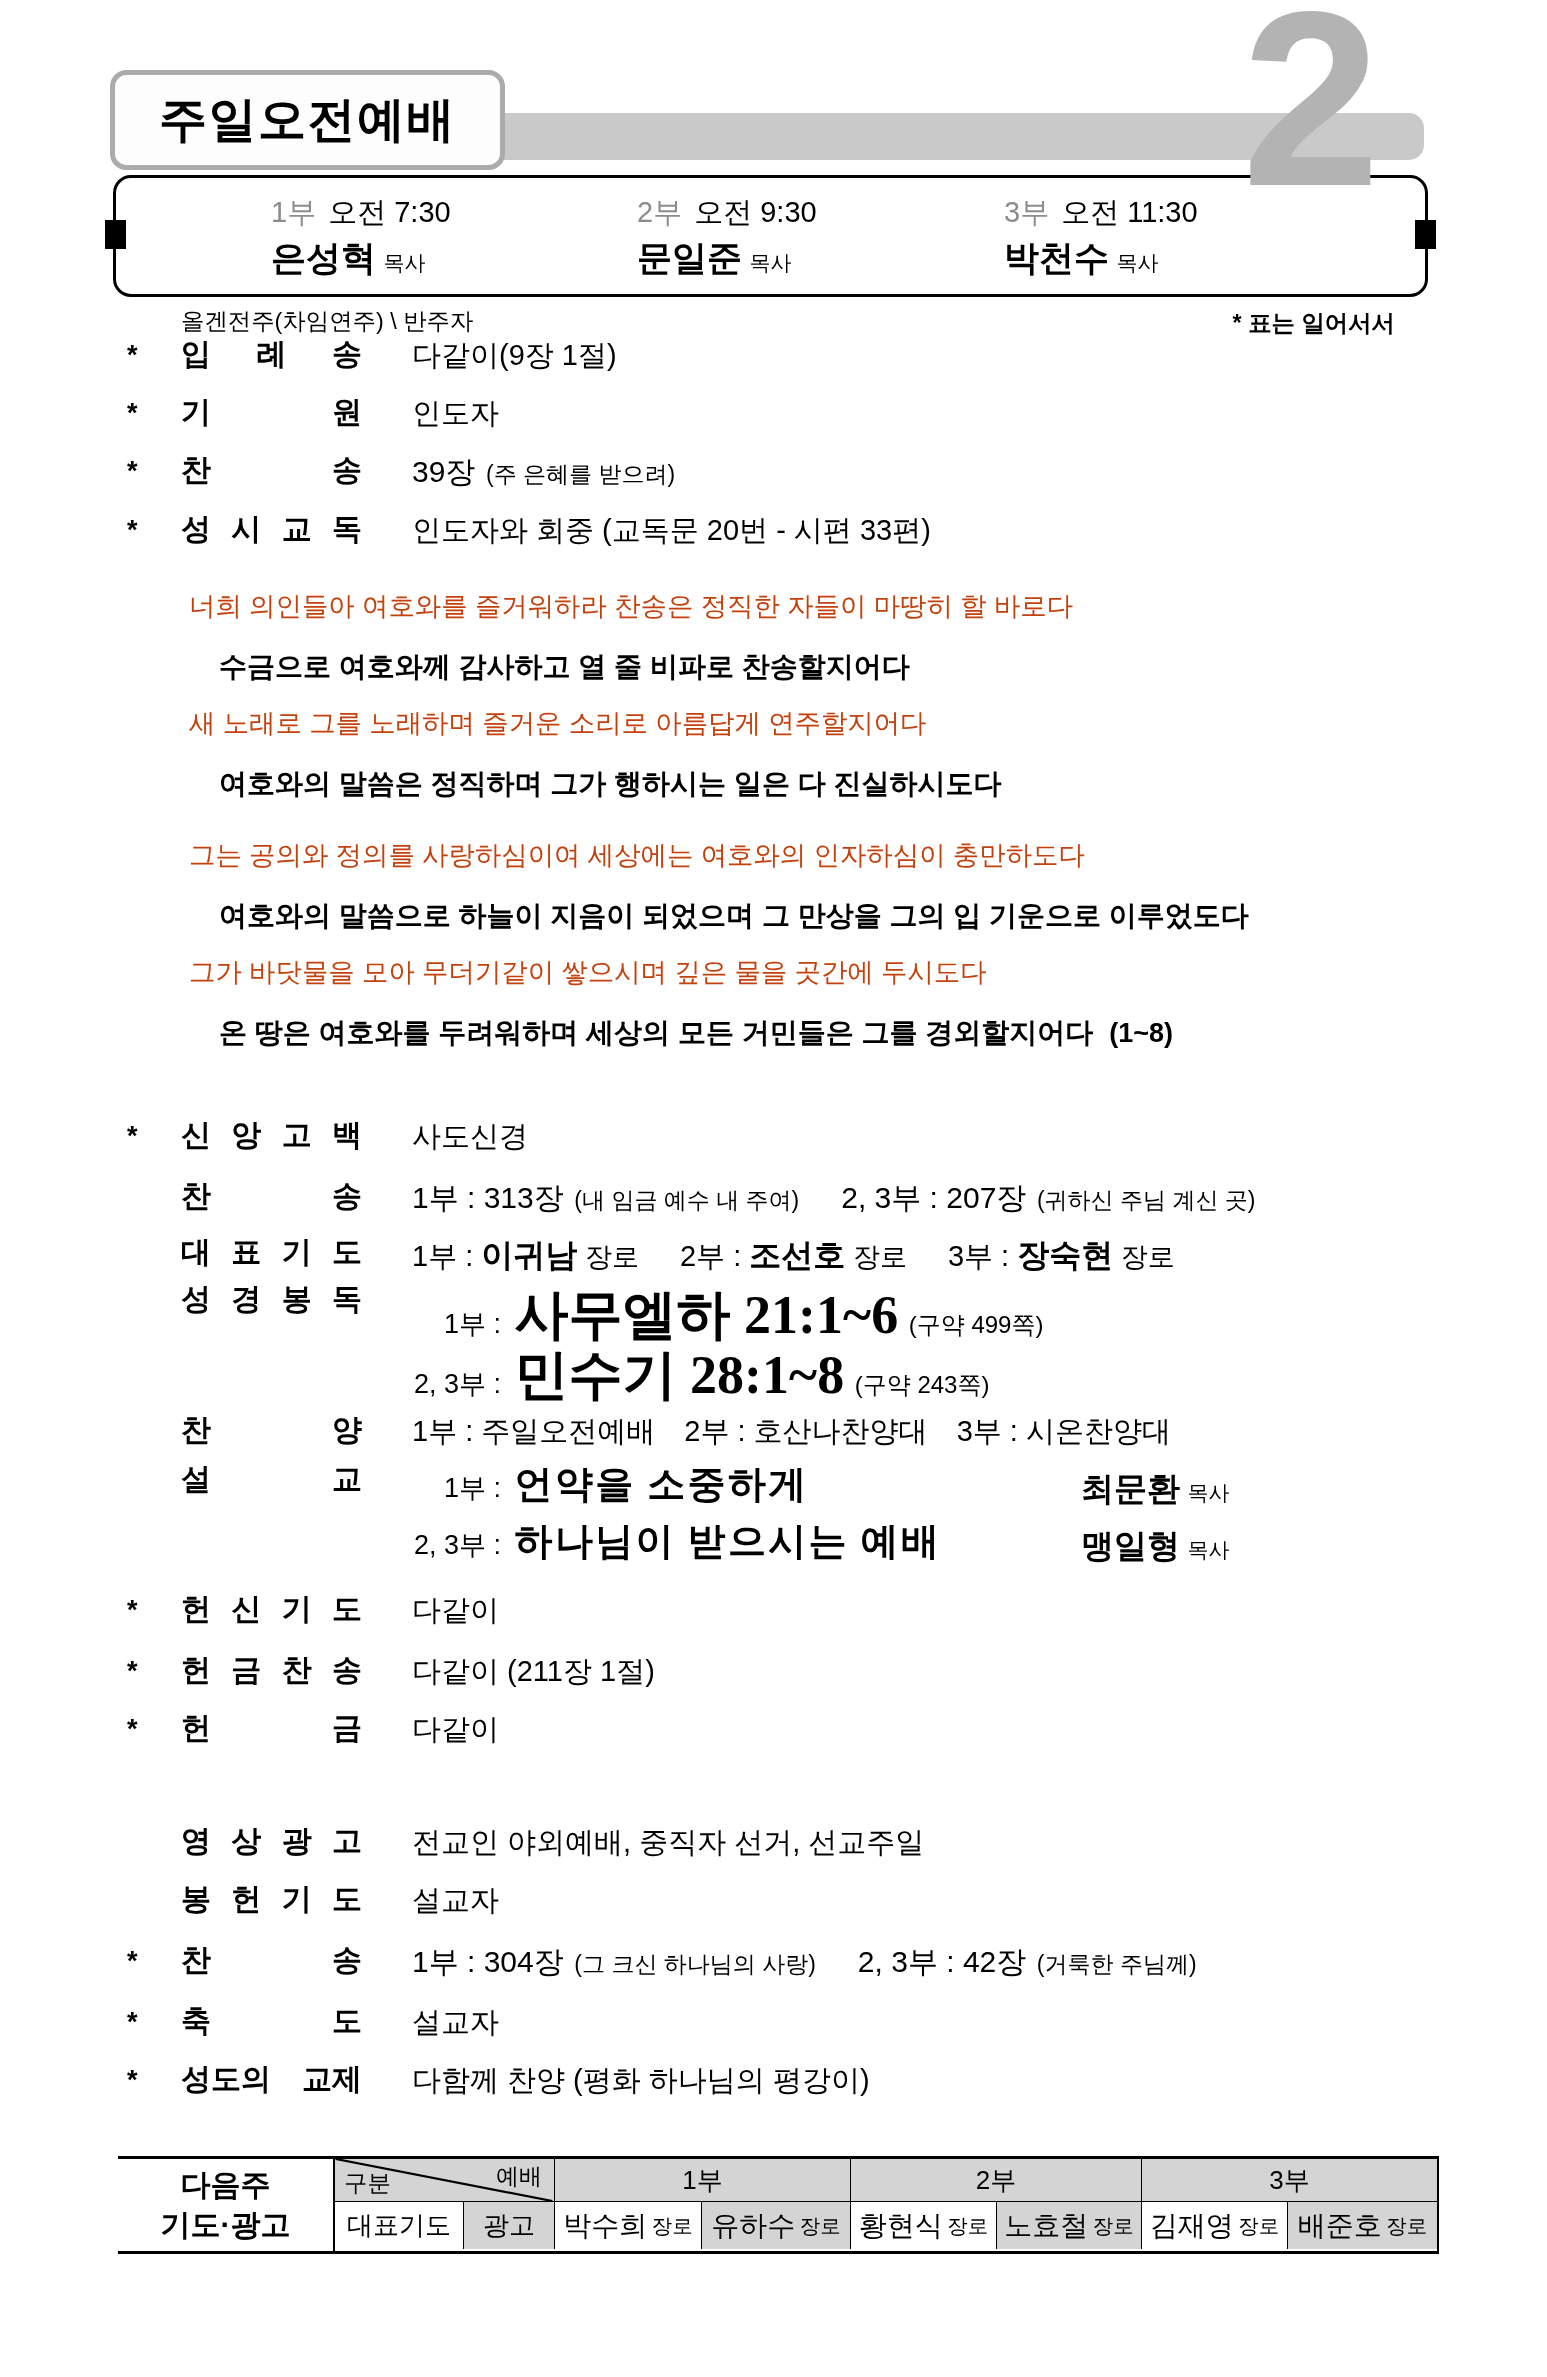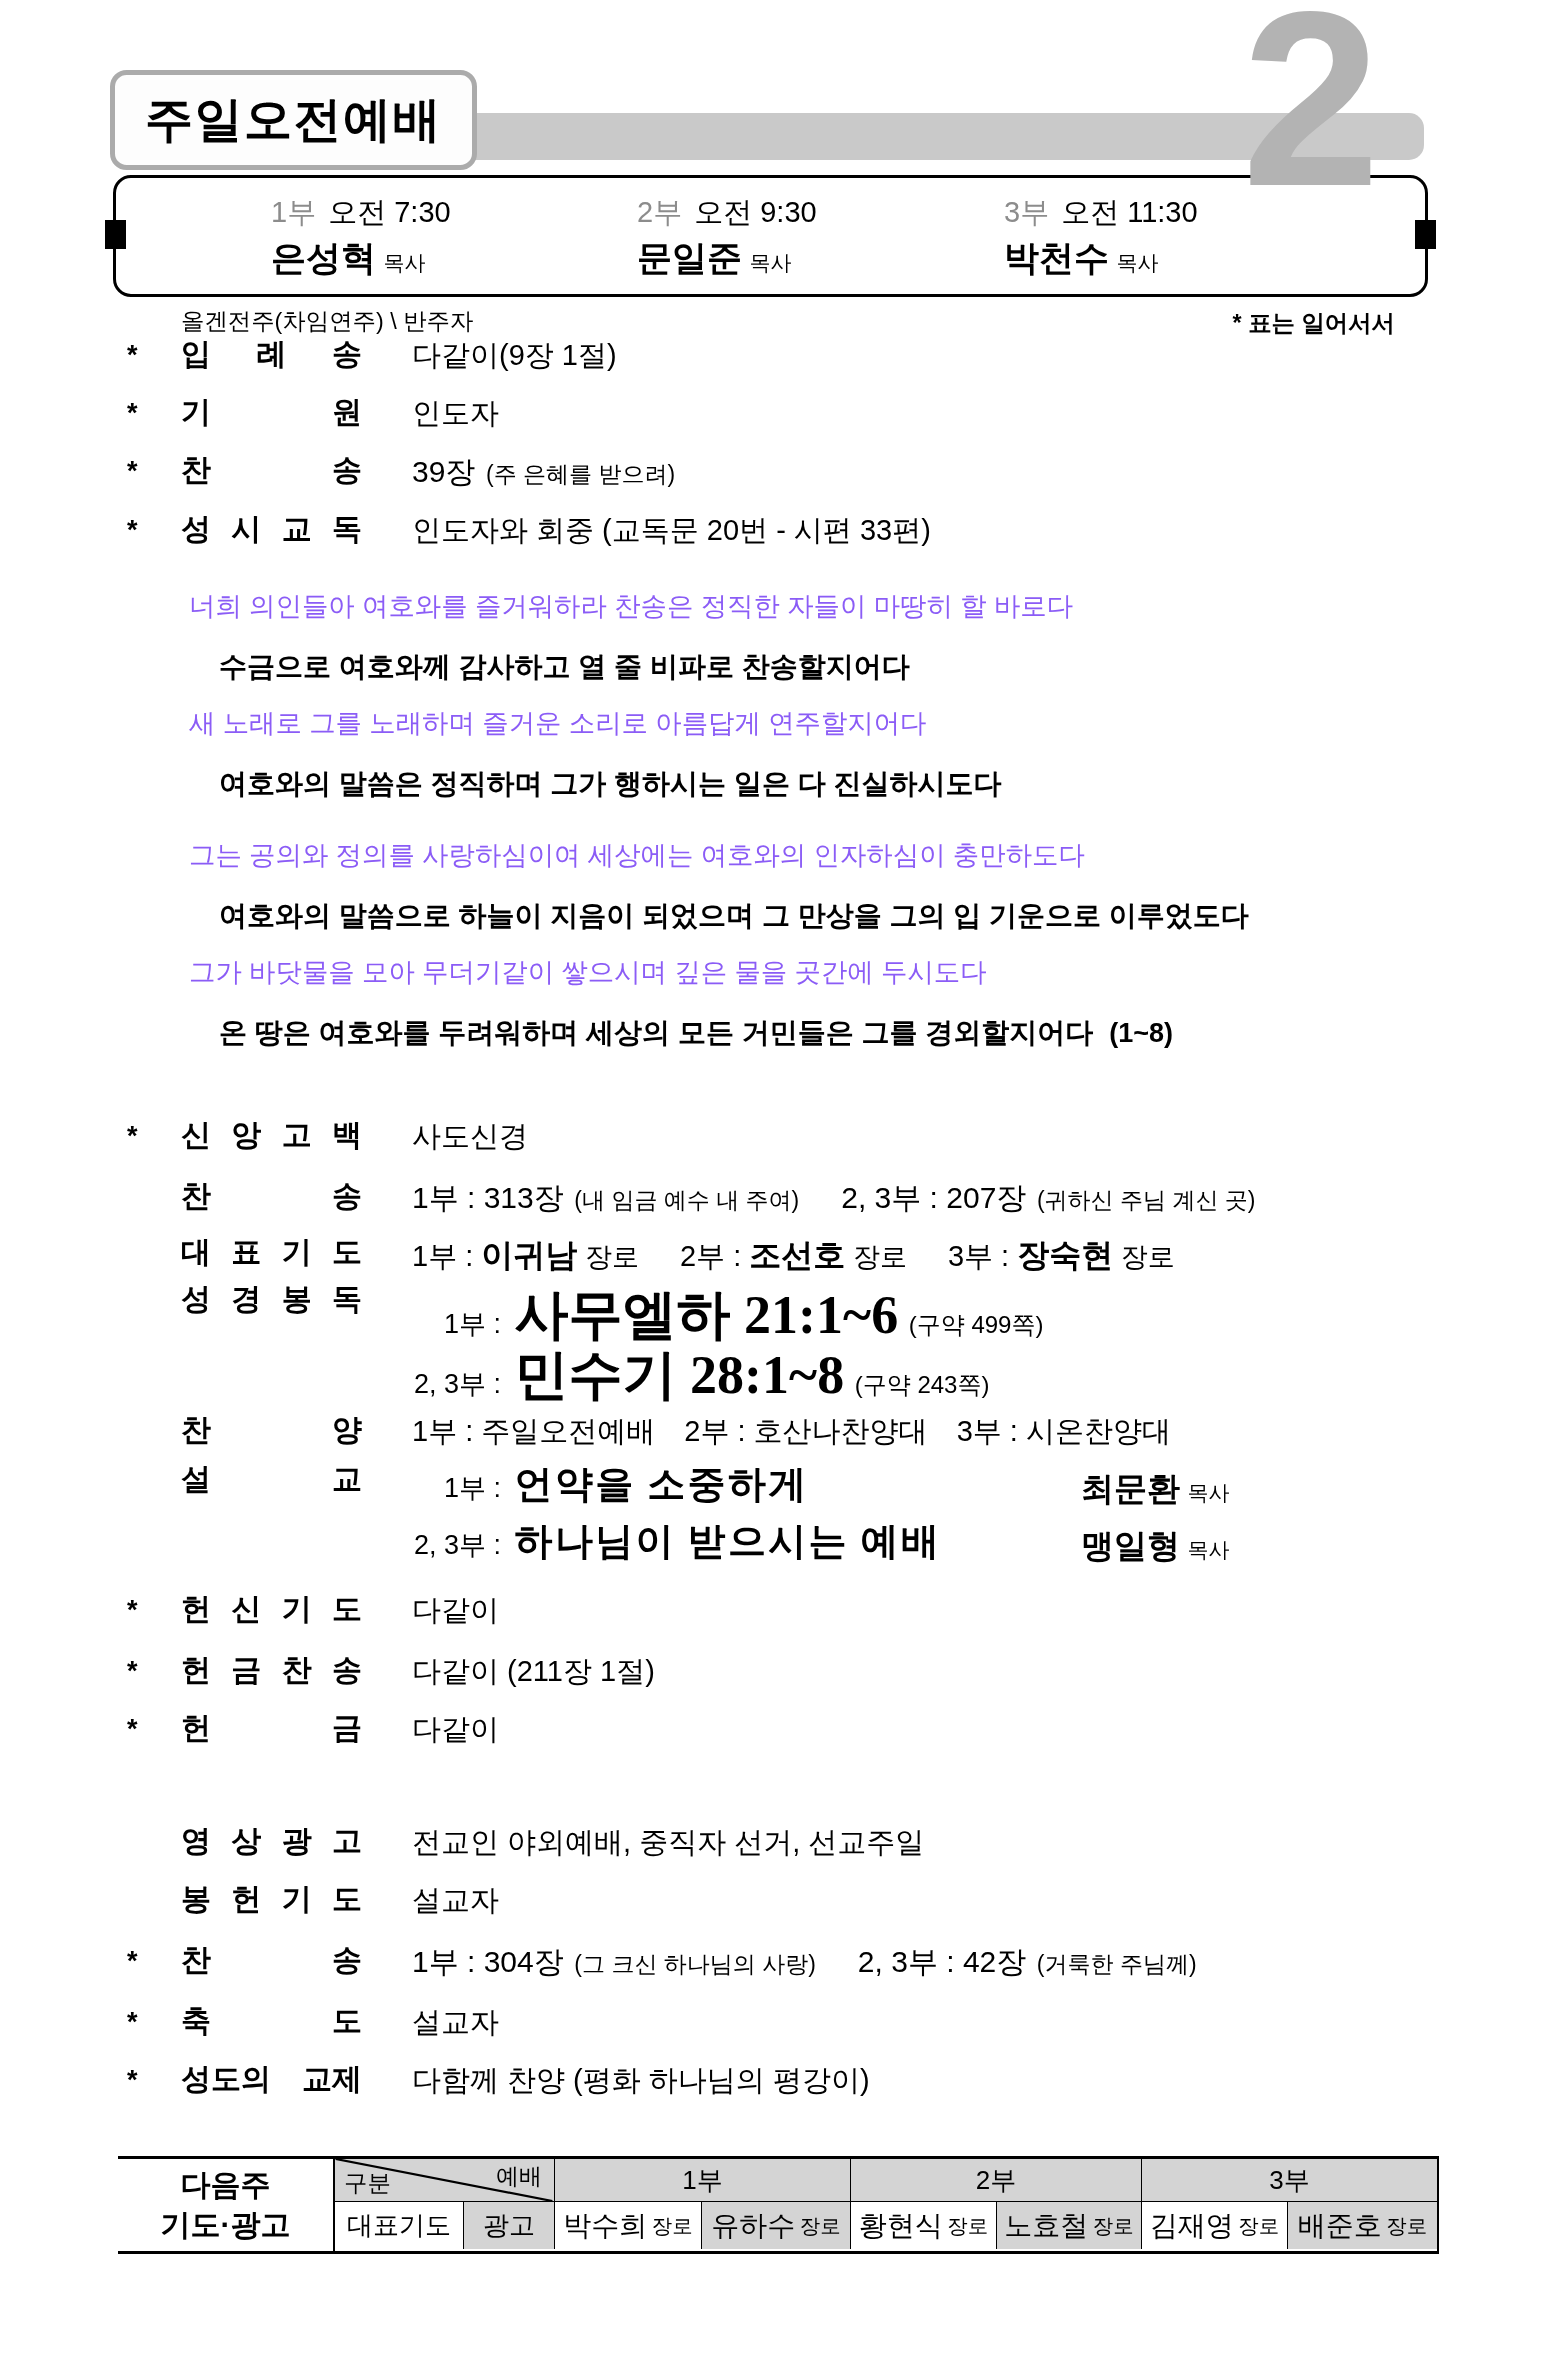--- a/index.html
+++ b/index.html
@@ -6,21 +6,21 @@
   .page{
     position:relative; width:1548px; height:2377px; background:#ffffff;
     font-family:"Liberation Sans", sans-serif; color:#000; overflow:hidden;
   }
   
   .title-bar{
     position:absolute; left:423px; top:113px; width:1001px; height:47px;
     background:#c9c9c9; border-radius:0 15px 15px 0; z-index:1;
   }
   .title-box{
-    position:absolute; left:110px; top:70px; width:367px; height:100px;
+    position:absolute; left:110px; top:70px; width:395px; height:100px;
     background:#fdfdfd; border:5.3px solid #ababab; border-radius:16.6px;
     box-sizing:border-box; display:flex; align-items:center; justify-content:center;
     z-index:2;
   }
   .title-text{font-size:48px; font-weight:bold; letter-spacing:1.5px;}
   .big-number{
     position:absolute; left:1224px; top:-13.6px; width:174px; height:227px;
     line-height:227px; text-align:center;
     font-size:249px; font-weight:bold; color:#b3b3b3; z-index:3;
   }
@@ -63,21 +63,21 @@
   .pfx{display:inline-block; width:193px; text-align:right; font-size:27px; margin-right:13.6px;}
   .passage{font-family:"Liberation Serif", serif; font-weight:bold; font-size:54px;}
   .pageref{font-size:24px; margin-left:10.6px;}
   .sermon-title{font-family:"Liberation Serif", serif; font-weight:bold; font-size:38px; letter-spacing:2.3px;}
   .preacher{position:absolute; left:1081px; top:7.6px;}
   .preacher .serif-name{font-size:33px;}
   .p-role{font-size:21px; margin-left:7.6px;}
   .anthem-part{margin-right:29px;}
   
   .r-row{position:absolute; white-space:nowrap;}
-  .r-normal{left:189px; font-size:26.4px; color:#8b5cf6;}
+  .r-normal{left:189px; font-size:26.4px; color:#c2410c;}
   .r-bold{left:219px; font-size:28px; font-weight:bold;}
   .verse-ref{font-size:27px; font-weight:bold; margin-left:16px;}
   
   .nw-wrap{
     position:absolute; left:118px; top:2156px; width:1321px; height:98px;
     border-top:3.8px solid #000; border-bottom:3.8px solid #000; box-sizing:border-box;
     display:flex;
   }
   .nw-label{
     width:219px; display:flex; flex-direction:column; align-items:center; justify-content:center;

